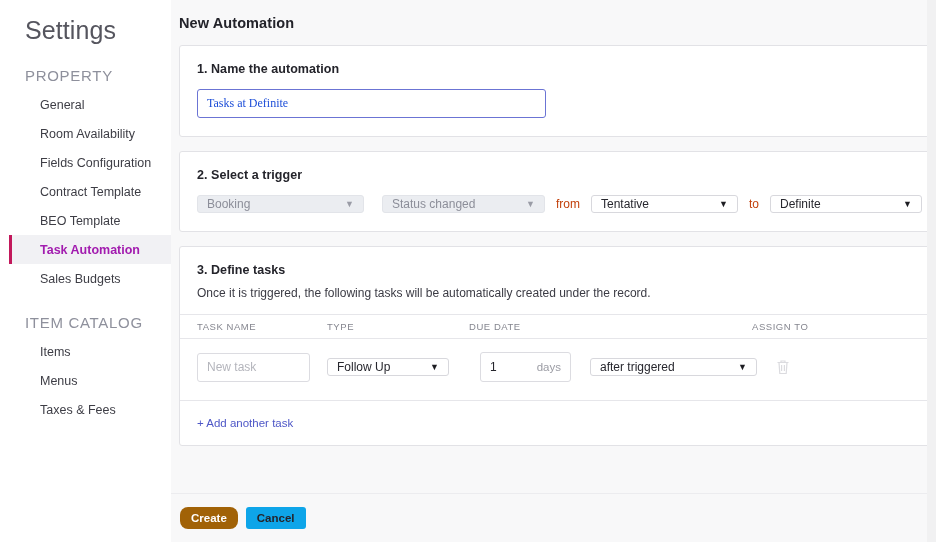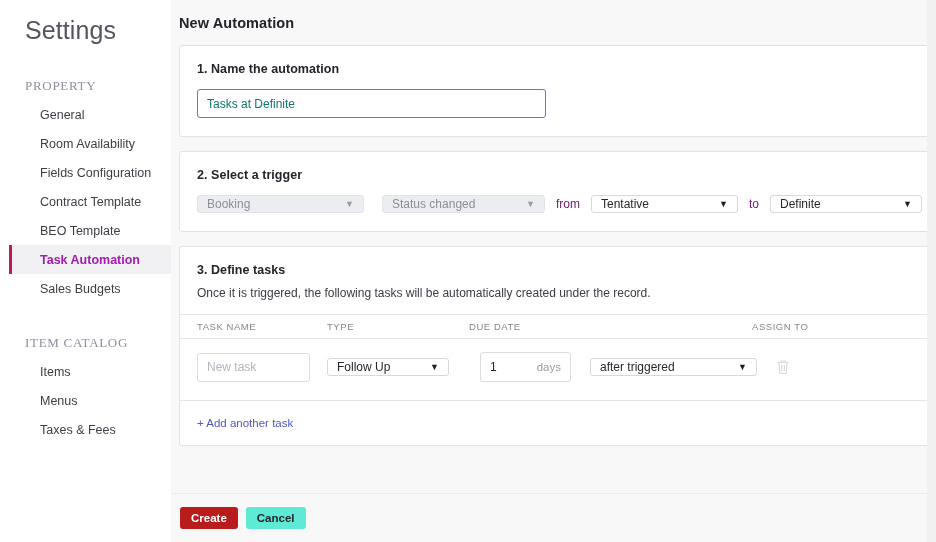--- a/index.html
+++ b/index.html
@@ -40,29 +40,28 @@
   .sidebar-title {
     font-size: 25px;
     font-weight: 300;
     color: #55555e;
     letter-spacing: 0.1px;
     padding: 8px 0 0 16px;
     line-height: 32px;
   }
 
   .nav-group-label {
-    font-size: 13px;
+    font-size: 15px;
     letter-spacing: 0.7px;
     color: #8e909c;
     padding: 0 0 0 16px;
-    margin-top: 32px;
+    margin-top: 21px;
     margin-bottom: 6px;
     text-transform: uppercase;
     font-weight: 400;
-    font-family: Liberation Serif, serif;
   }
 
   .nav-item {
     height: 29px;
     display: flex;
     align-items: center;
     padding-left: 28px;
     font-size: 12.5px;
     color: #3d3d45;
     border-left: 3px solid transparent;
@@ -121,23 +120,23 @@
     margin-top: -4px;
     margin-bottom: 14px;
   }
 
   
   .name-input {
     width: 349px;
     height: 29px;
     border: 1px solid #6b74d4;
     border-radius: 3px;
-    font-family: Liberation Sans, sans-serif;
-    font-size: 12px;
-    color: #0f766e;
+    font-family: Liberation Serif, serif;
+    font-size: 12px;
+    color: #1d4ed8;
     padding: 0 9px;
     outline: none;
     background: #fff;
   }
 
   
   .trigger-row {
     display: flex;
     align-items: center;
   }
@@ -174,21 +173,21 @@
 
   .select.disabled .caret { color: #9a9ca6; }
 
   .sel-booking { width: 167px; }
   .sel-event   { width: 163px; margin-left: 18px; justify-content: center; }
   .sel-from    { width: 147px; }
   .sel-to      { width: 152px; }
 
   .inline-label {
     font-size: 12px;
-    color: #701a75;
+    color: #c2410c;
     margin: 0 11px;
   }
 
   
   .table-head {
     display: flex;
     align-items: center;
     height: 25px;
     border-top: 1px solid #e6e6ea;
     border-bottom: 1px solid #e6e6ea;
@@ -303,27 +302,28 @@
     align-items: center;
     justify-content: center;
     cursor: pointer;
     border: none;
     font-family: "Liberation Sans", sans-serif;
     font-weight: bold;
     padding: 0 11px;
   }
 
   .btn-create {
-    background: #b91c1c;
+    background: #a16207;
     color: #ffffff;
     min-width: 47px;
+    border-radius: 8px;
   }
 
   .btn-cancel {
-    background: #5eead4;
+    background: #0ea5e9;
     color: #24242b;
     min-width: 43px;
     margin-left: 8px;
   }
 
   
   .scroll-strip {
     position: absolute;
     right: 0;
     top: 0;

